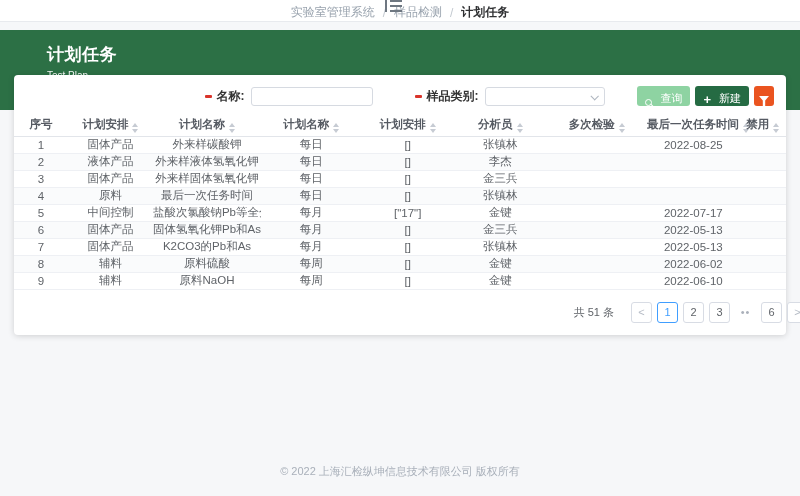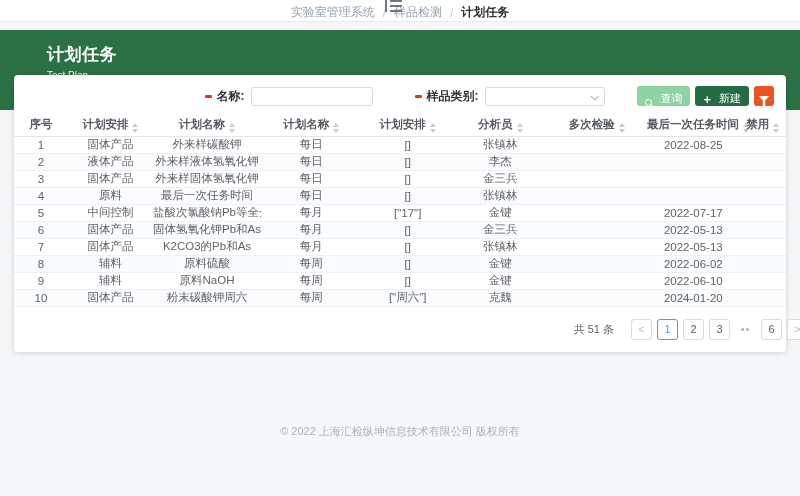--- a/index.html
+++ b/index.html
@@ -99,21 +99,21 @@
     min-width:21px; height:21px; background:#fff; border:1px solid #d8dce4;
     border-radius:3px; font-size:11px; color:#5f6368; cursor:pointer;
     display:flex; align-items:center; justify-content:center;
     font-family:"Liberation Sans", sans-serif; padding:0 3px;
   }
   .page-btn.active { border-color:#409eff; color:#409eff; }
   .page-btn.ellipsis { border:none; background:transparent; color:#aab0ba; cursor:default; letter-spacing:1px; }
   .page-btn.nav { color:#b6bcc6; }
   
   .footer {
-    position:absolute; top:424px; left:0; width:800px; text-align:center;
+    position:absolute; top:464px; left:0; width:800px; text-align:center;
     font-size:11px; color:#a9b0ba; z-index:1;
   }
 </style>
 </head>
 <body>
 
 <div class="topbar">
   <span class="ham">
     <i class="vbar"></i>
     <i class="hbar h1"></i>
@@ -310,31 +310,20 @@
           <td>9</td>
           <td>辅料</td>
           <td>原料NaOH</td>
           <td>每周</td>
           <td>[]</td>
           <td>金键</td>
           <td></td>
           <td>2022-06-10</td>
           <td></td>
         </tr>
-        <tr>
-          <td>10</td>
-          <td>固体产品</td>
-          <td>粉末碳酸钾周六</td>
-          <td>每周</td>
-          <td>["周六"]</td>
-          <td>克魏</td>
-          <td></td>
-          <td>2024-01-20</td>
-          <td></td>
-        </tr>
       </tbody>
   </table>
 
   <div class="pagination">
     <span class="total">共 51 条</span>
     <button class="page-btn nav">&lt;</button>
     <span class="pagination" style="margin:0;display:contents"><button class="page-btn active">1</button><button class="page-btn">2</button><button class="page-btn">3</button><button class="page-btn ellipsis">••</button><button class="page-btn">6</button></span>
     <button class="page-btn nav">&gt;</button>
   </div>
 

